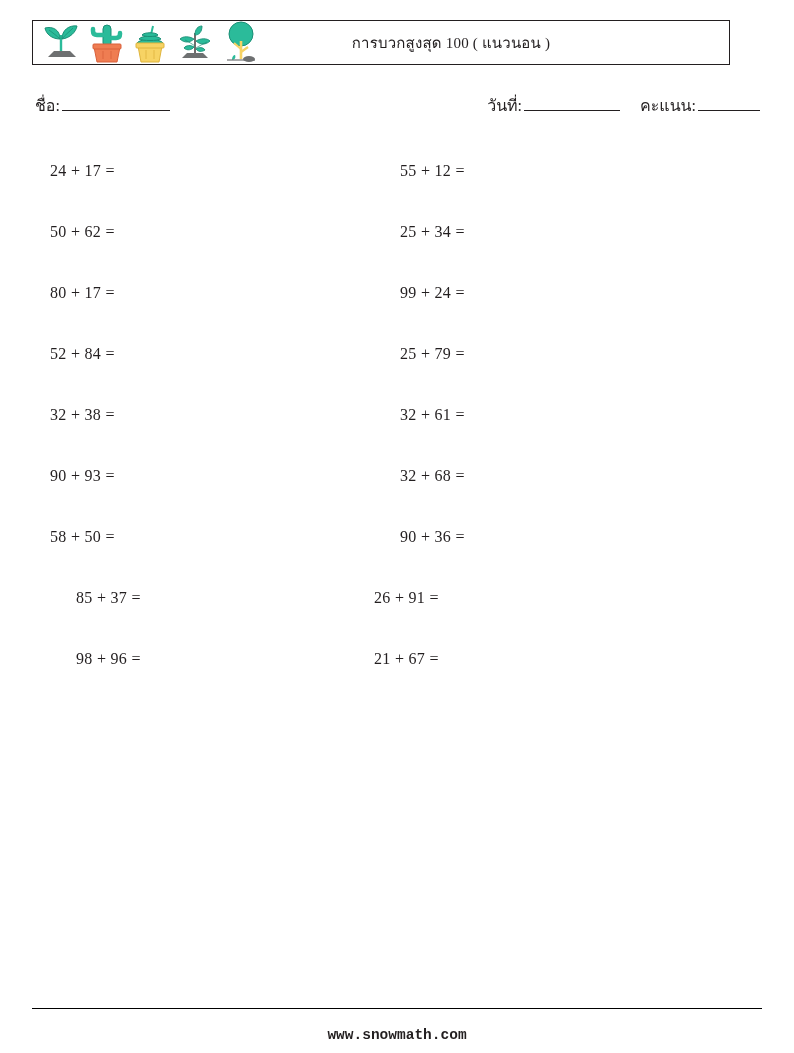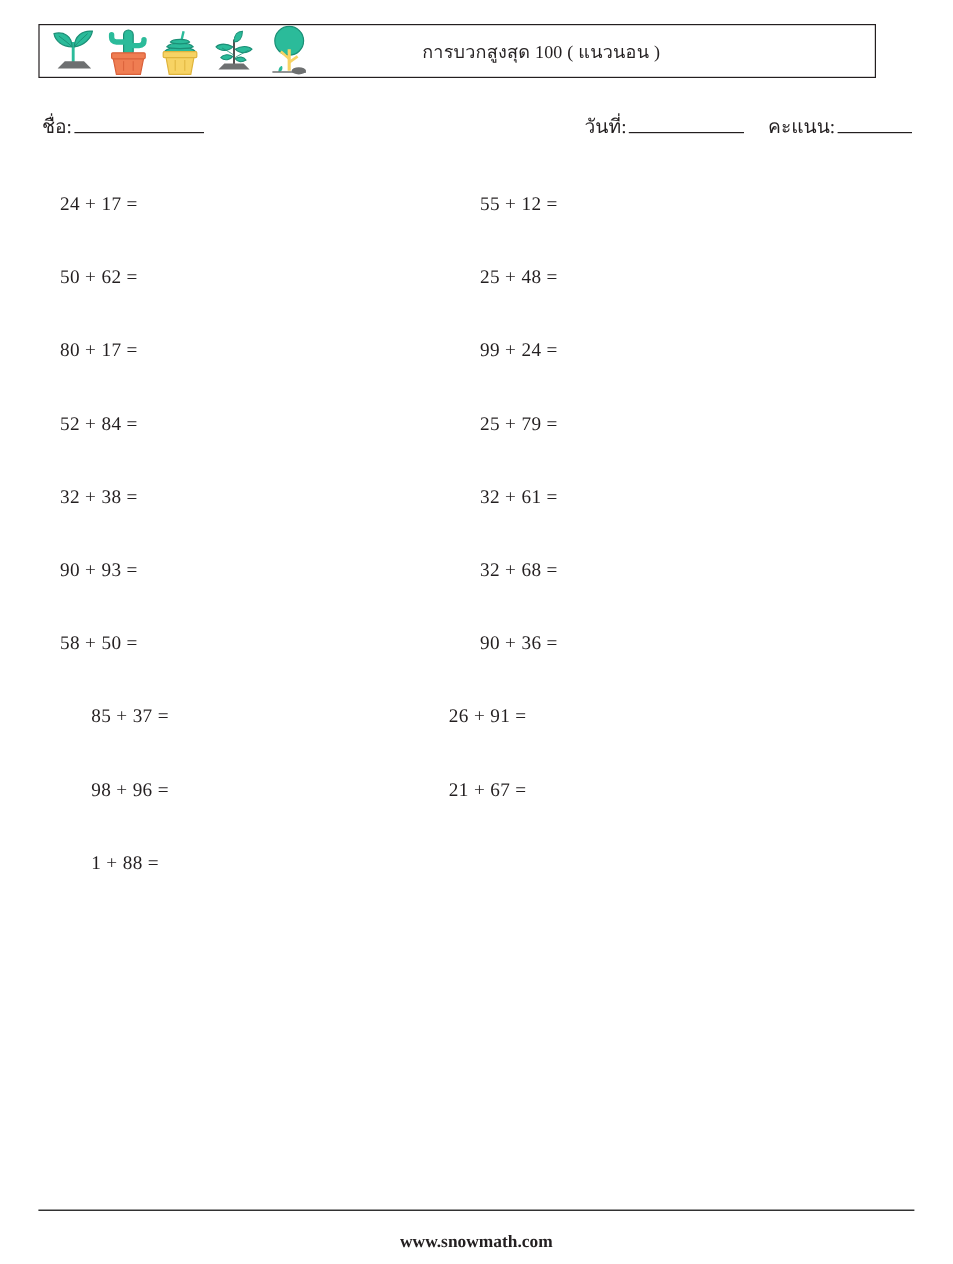--- a/index.html
+++ b/index.html
@@ -93,21 +93,21 @@
     top: 1008px;
     width: 730px;
     height: 0;
     border-top: 1.6px solid #000000;
   }
   .footer-text {
     position: absolute;
     left: 0; right: 0;
     top: 1027px;
     text-align: center;
-    font-family: Liberation Serif, serif;
+    font-family: Liberation Mono, monospace;
     font-size: 14.5px;
     font-weight: bold;
     color: #231f20;
   }
 </style>
 </head>
 <body>
 
 <div class="header-box">
 
@@ -175,21 +175,21 @@
     <span>วันที่:</span><span class="blank-line blank-date"></span><span class="meta-gap"></span><span>คะแนน:</span><span class="blank-line blank-score"></span>
   </div>
 </div>
 
 <div class="problems">
 
   <div class="cell col1">24 + 17 =</div>
   <div class="cell col2">55 + 12 =</div>
 
   <div class="cell col1">50 + 62 =</div>
-  <div class="cell col2">25 + 48 =</div>
+  <div class="cell col2">25 + 34 =</div>
 
   <div class="cell col1">80 + 17 =</div>
   <div class="cell col2">99 + 24 =</div>
 
   <div class="cell col1">52 + 84 =</div>
   <div class="cell col2">25 + 79 =</div>
 
   <div class="cell col1">32 + 38 =</div>
   <div class="cell col2">32 + 61 =</div>
 
@@ -198,18 +198,17 @@
 
   <div class="cell col1">58 + 50 =</div>
   <div class="cell col2">90 + 36 =</div>
 
   <div class="cell col2">85 + 37 =</div>
 
   <div class="cell col1">26 + 91 =</div>
   <div class="cell col2">98 + 96 =</div>
 
   <div class="cell col1">21 + 67 =</div>
-  <div class="cell col2">1 + 88 =</div>
 
 </div>
 
 <div class="footer-rule"></div>
 <div class="footer-text">www.snowmath.com</div>
 
 </body></html>

